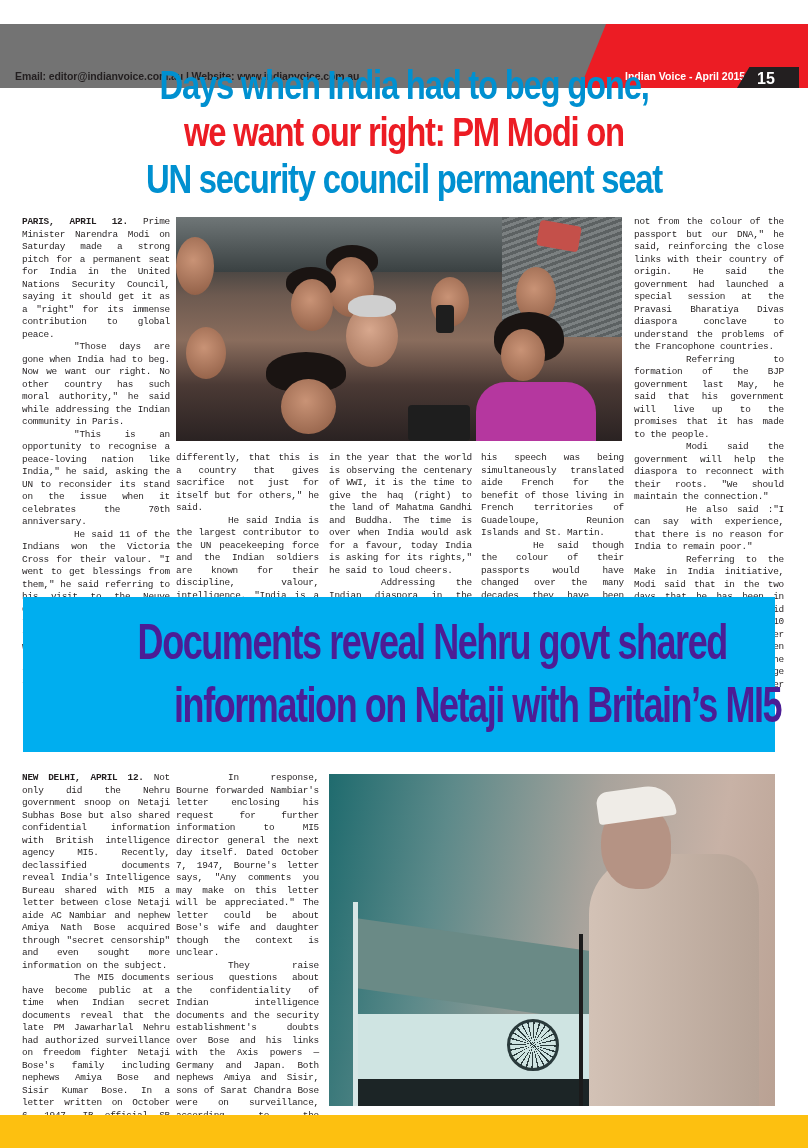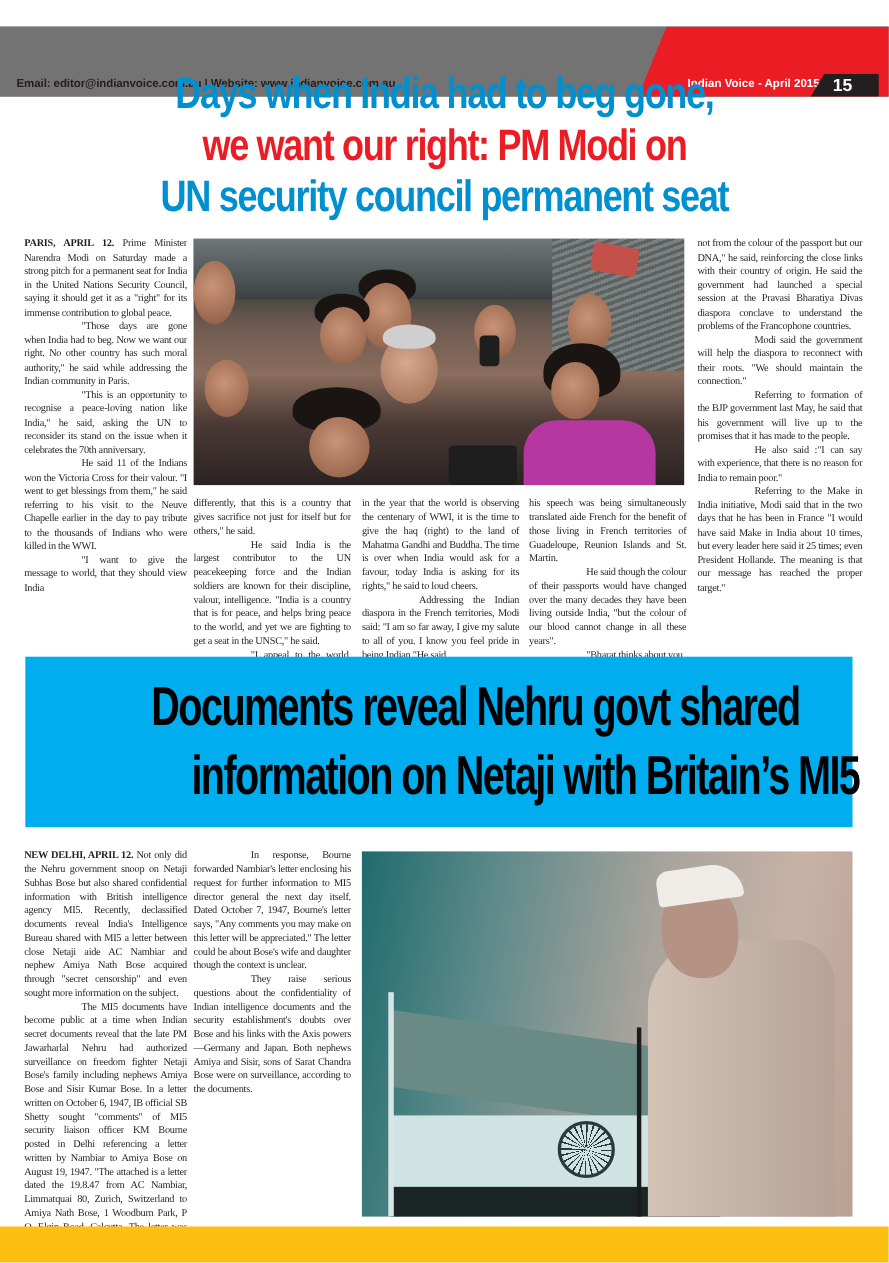--- a/index.html
+++ b/index.html
@@ -18,39 +18,39 @@
   .header .pagenum { position: absolute; left: 757px; top: 46px; font-size: 16px; font-weight: bold; color: #ffffff; }
 
   
   .headline1 { position: absolute; left: 0; top: 62px; width: 808px; text-align: center;
     font-family: "Liberation Sans", sans-serif; font-weight: bold; line-height: 47px; letter-spacing: -1.5px; }
   .headline1 .l { display: block; font-size: 40px; transform: scaleX(0.82); transform-origin: center; }
   .blue { color: #0090d0; }
   .red-t { color: #ec1c24; }
 
   
-  .col { position: absolute; font-family: Liberation Serif, serif; font-size: 9.4px; line-height: 12.5px;
+  .col { position: absolute; font-family: Liberation Mono, monospace; font-size: 9.4px; line-height: 12.5px;
     text-align: justify; color: #231f20; letter-spacing: -0.25px; }
   .col p { text-indent: 0; }
   .col p.ind { text-indent: 52px; }
   .col .dateline { font-weight: bold; }
 
   .photo1 { position: absolute; left: 176px; top: 217px; width: 446px; height: 224px; overflow: hidden;
     background: linear-gradient(180deg,#4a4f4e 0%,#3a3d3d 18%,#6d5a50 35%,#8a6d5d 55%,#4b3a35 75%,#2a2222 100%); }
   .photo1 .bldg { position:absolute; left:0; top:0; width:100%; height:55px; background: linear-gradient(180deg,#6f7677,#3a4142); }
   .photo1 .stripes { position:absolute; right:0; top:0; width:120px; height:120px;
     background: repeating-linear-gradient(160deg,#5c6162 0 3px,#7b8081 3px 6px); }
   .face { position:absolute; border-radius:50%; background: radial-gradient(circle at 45% 40%, #c99376, #8b5a42); }
   .hair { position:absolute; border-radius:50% 50% 40% 40%; background:#1a1412; }
   .shirt-pink { position:absolute; background:#b5379f; }
   .phone { position:absolute; background:#1e1e1e; border-radius:4px; }
 
   
   .banner { position: absolute; left: 23px; top: 597px; width: 752px; height: 155px; background: #00aeef; }
-  .banner .t { position: absolute; left: 0; width: 752px; text-align: center; color: #000000; font-weight: bold;
+  .banner .t { position: absolute; left: 0; width: 752px; text-align: center; color: #4c1d95; font-weight: bold;
     font-family: "Liberation Sans", sans-serif; font-size: 50px; letter-spacing: -2px; line-height: 60px; }
   .banner .t span { display:inline-block; transform: scaleX(0.72); transform-origin: center; white-space: nowrap; }
 
   .photo2 { position: absolute; left: 329px; top: 774px; width: 446px; height: 332px; overflow: hidden;
     background: linear-gradient(100deg,#1f6b6e 0%,#5d8a8a 25%,#a8a39c 55%,#c8b2a6 80%,#b9a193 100%); }
   .flag { position:absolute; left:26px; top:145px; width:300px; height:190px; }
   .flag .s1 { position:absolute; left:0; top:20px; width:100%; height:70px; background:#6a8a86; transform: skewY(8deg); }
   .flag .s2 { position:absolute; left:0; top:95px; width:100%; height:65px; background:#cfe4e2; }
   .flag .s3 { position:absolute; left:0; top:160px; width:100%; height:45px; background:#1c2526; }
   .flag .wheel { position:absolute; left:152px; top:100px; width:52px; height:52px; border-radius:50%; border:3px solid #2a3a3b;
@@ -124,22 +124,22 @@
 </div>
 
 <div class="col" style="left:481px; top:452px; width:143px;">
   <p>his speech was being simultaneously translated aide French for the benefit of those living in French territories of Guadeloupe, Reunion Islands and St. Martin.</p>
   <p class="ind">He said though the colour of their passports would have changed over the many decades they have been living outside India, "but the colour of our blood cannot change in all these years".</p>
   <p class="ind">"Bharat thinks about you,</p>
 </div>
 
 <div class="col" style="left:634px; top:216px; width:150px;">
   <p>not from the colour of the passport but our DNA," he said, reinforcing the close links with their country of origin.  He said the government had launched a special session at the Pravasi Bharatiya Divas diaspora conclave to understand the problems of the Francophone countries.</p>
+  <p class="ind">Referring to formation of the BJP government last May, he said that his government will live up to the promises that it has made to the people.</p>
   <p class="ind">Modi said the government will help the diaspora to reconnect with their roots. "We should maintain the connection."</p>
-  <p class="ind">Referring to formation of the BJP government last May, he said that his government will live up to the promises that it has made to the people.</p>
   <p class="ind">He also said :"I can say with experience, that there is no reason for India to remain poor."</p>
   <p class="ind">Referring to the Make in India initiative, Modi said that in the two days that he has been in France "I would have said Make in India about 10 times, but every leader here said it 25 times; even President Hollande. The meaning is that our message has reached the proper target."</p>
 </div>
 
 <div class="banner">
   <div class="t" style="top:15px;"><span>Documents reveal Nehru govt shared</span></div>
   <div class="t" style="top:78px;padding-left:33px;"><span>information on Netaji with Britain’s MI5</span></div>
 </div>
 
 <div class="col" style="left:22px; top:772px; width:148px;">

